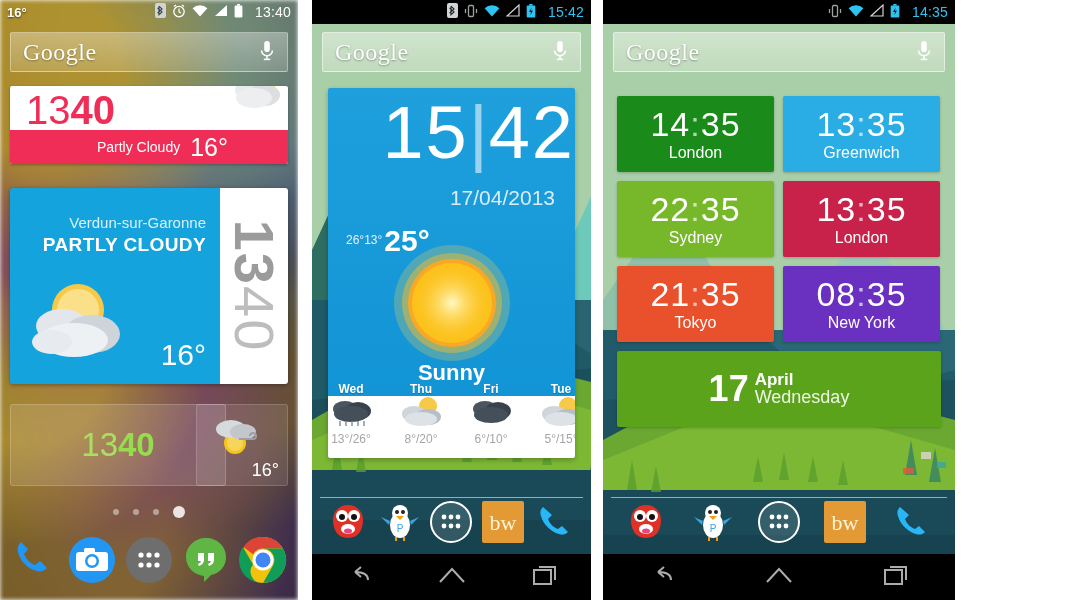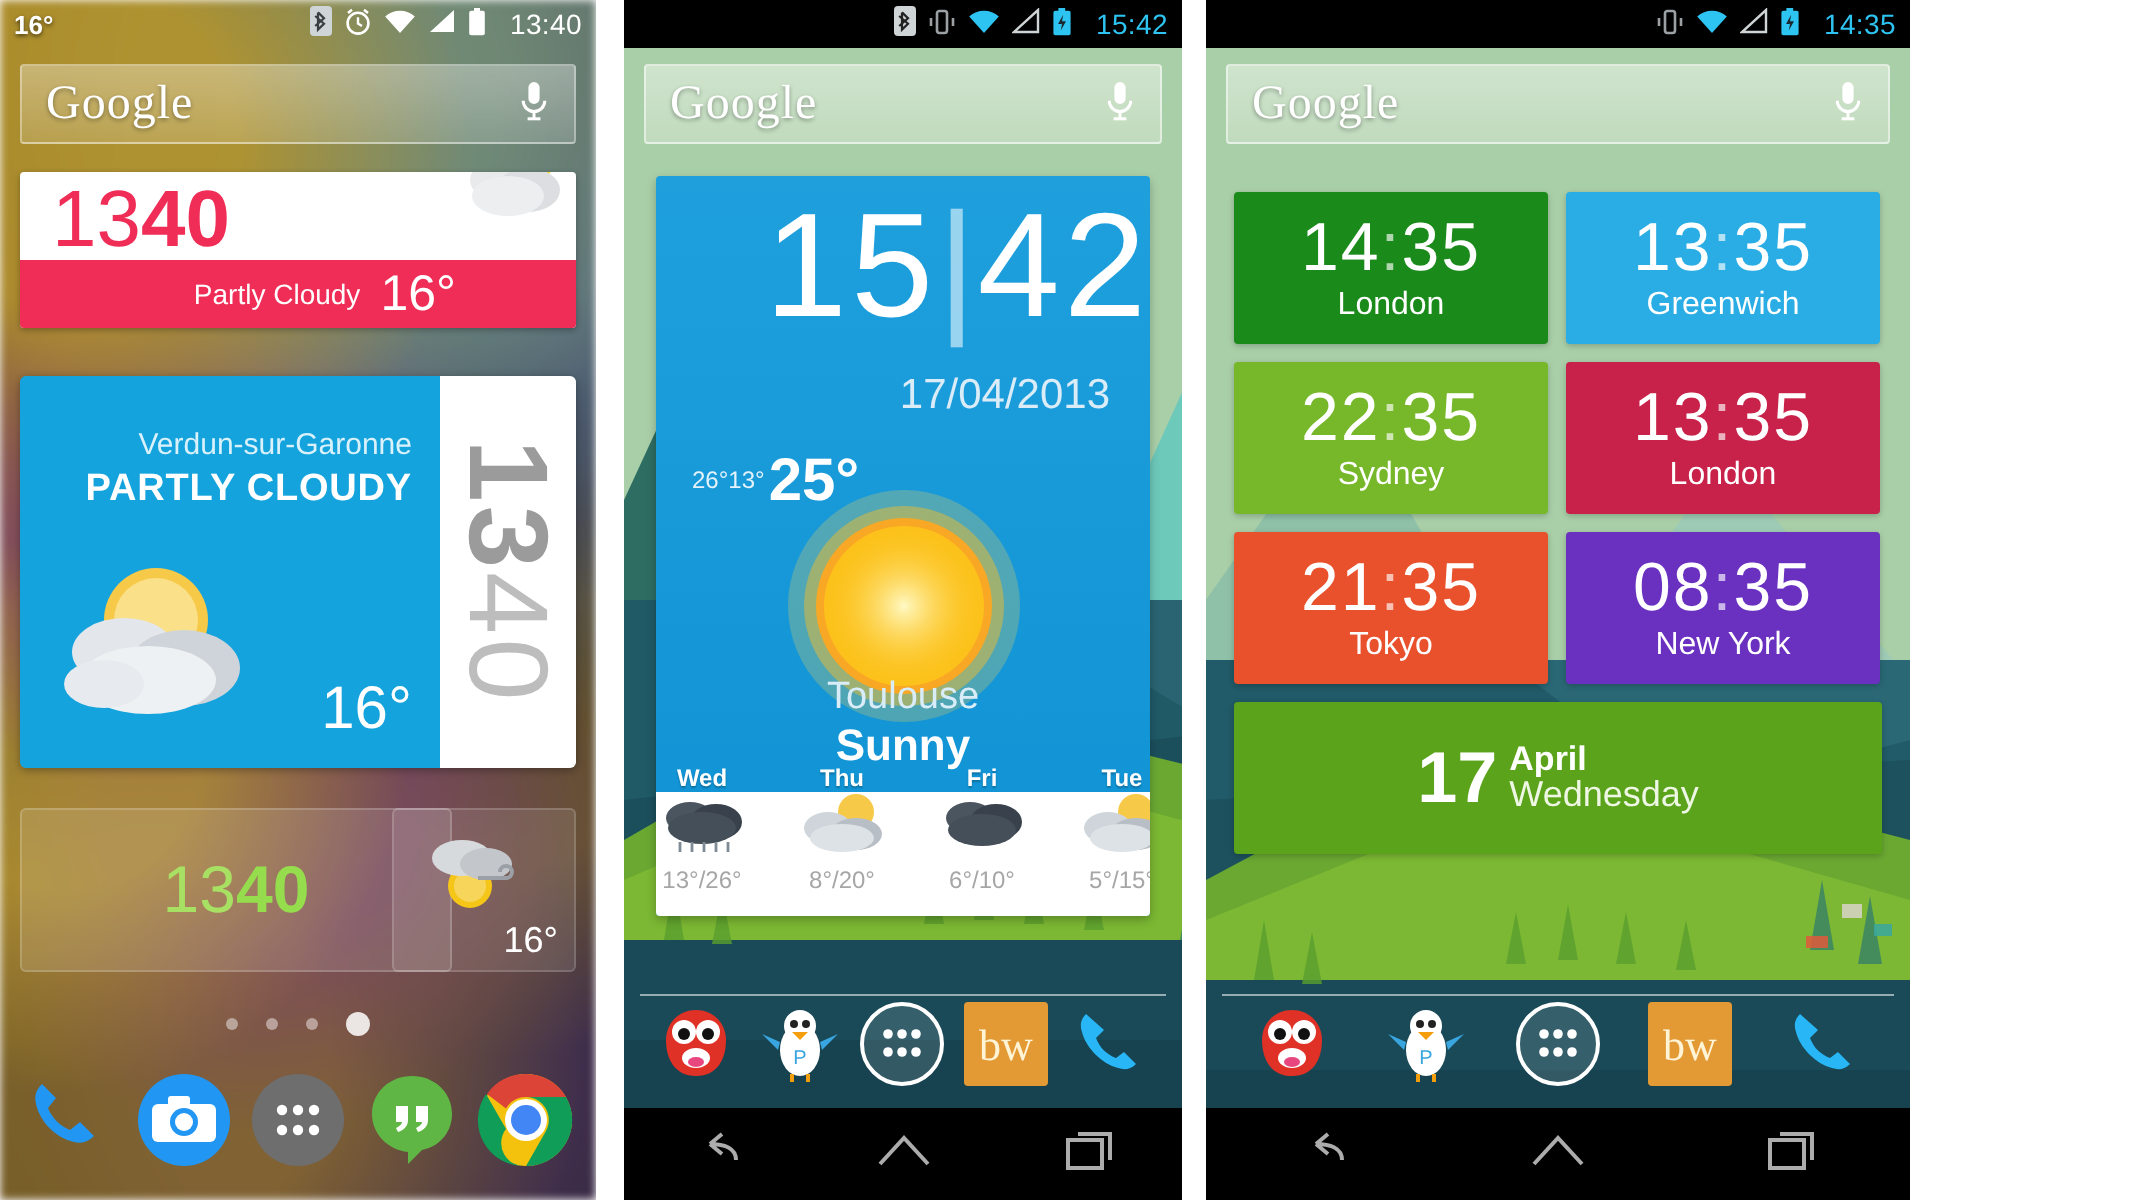--- a/index.html
+++ b/index.html
@@ -405,21 +405,20 @@
           <circle cx="65" cy="65" r="50" fill="#fbbf24" opacity=".45"></circle>
           <circle cx="65" cy="65" r="44" fill="#f9a825"></circle>
           <circle cx="65" cy="65" r="40" fill="#fcc21b"></circle>
           <radialGradient id="sg" cx="50%" cy="50%">
               <stop offset="0%" stop-color="#fff9c4"></stop>
               <stop offset="100%" stop-color="#fcc21b" stop-opacity="0"></stop>
             </radialGradient>
           <circle cx="65" cy="65" r="40" fill="url(#sg)"></circle>
         </svg>
       </span>
-      <div class="bw-city">Toulouse</div>
       <div class="bw-cond">Sunny</div>
 
       <div class="bw-fc">
         <div class="bw-fc-day">
           <div class="fc-name">Wed</div>
           <span class="fc-icon">
             <svg width="46" height="34" viewBox="0 0 46 34">
                 <ellipse cx="17" cy="13" rx="12" ry="8" fill="#4a5560"></ellipse>
                 <ellipse cx="30" cy="15" rx="13" ry="9" fill="#39424c"></ellipse>
                 <ellipse cx="23" cy="18" rx="17" ry="8" fill="#454f59"></ellipse>

